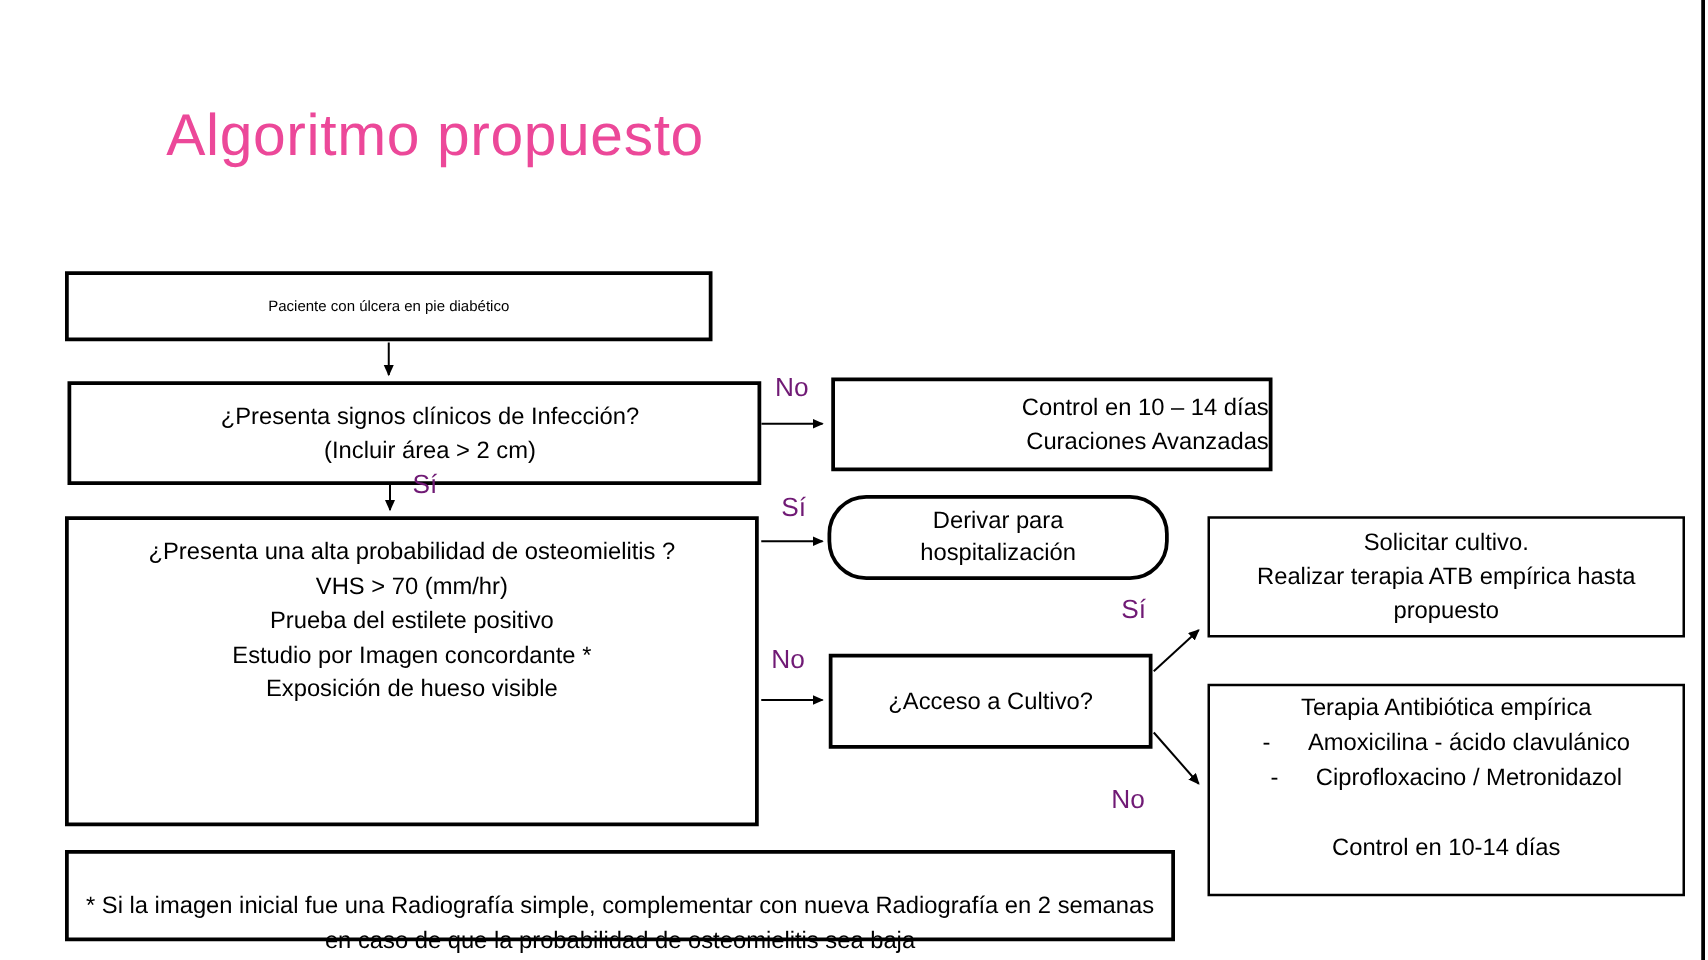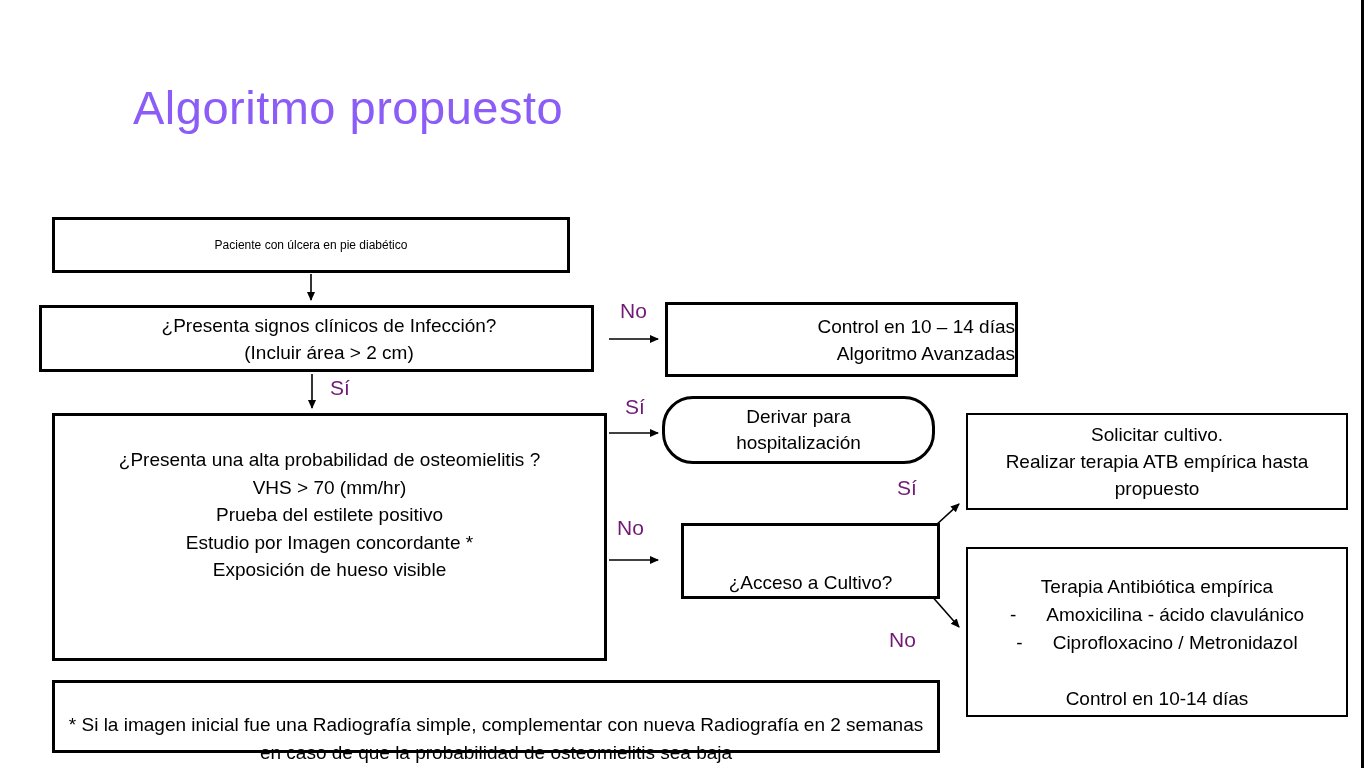--- a/index.html
+++ b/index.html
@@ -16,48 +16,48 @@
     color: #000000;
     overflow: hidden;
   }
   .slide-title {
     position: absolute;
     left: 133px;
     top: 80px;
     font-size: 47px;
     font-weight: 300;
     letter-spacing: 0.5px;
-    color: #8b5cf6;
+    color: #ec4899;
     white-space: nowrap;
   }
   .fbox {
     position: absolute;
     box-sizing: border-box;
     border: 3px solid #000000;
     background: #ffffff;
     display: flex;
     flex-direction: column;
     align-items: center;
     justify-content: center;
     text-align: center;
     font-size: 19px;
     line-height: 27px;
   }
   .fbox.thin { border-width: 2px; }
   .fbox.top-align { justify-content: flex-start; }
 
   .box-patient   { left: 52px;  top: 217px; width: 518px; height: 56px; font-size: 12px; }
-  .box-infection { left: 39px;  top: 305px; width: 555px; height: 67px; padding-left: 25px; }
+  .box-infection { left: 54px;  top: 305px; width: 555px; height: 83px; padding-left: 25px; }
   .box-control   { left: 665px; top: 302px; width: 353px; height: 75px; align-items: flex-end; }
-  .box-osteo     { left: 52px;  top: 413px; width: 555px; height: 248px; padding-top: 30px; line-height: 27.5px; }
+  .box-osteo     { left: 52px;  top: 413px; width: 555px; height: 248px; padding-top: 12px; line-height: 27.5px; }
   .box-osteo .wrapline { max-width: 495px; }
   .box-derivar   { left: 662px; top: 396px; width: 273px; height: 68px; line-height: 26px; border-radius: 31px; }
-  .box-acceso    { left: 681px; top: 523px; width: 259px; height: 76px; justify-content: flex-end; }
+  .box-acceso    { left: 663px; top: 523px; width: 259px; height: 76px; }
   .box-solicitar { left: 966px; top: 413px; width: 382px; height: 97px; }
-  .box-terapia   { left: 966px; top: 547px; width: 382px; height: 170px; padding-top: 24px; line-height: 28px; }
+  .box-terapia   { left: 966px; top: 547px; width: 382px; height: 170px; padding-top: 4px; line-height: 28px; }
   .box-footnote  { left: 52px;  top: 680px; width: 888px; height: 73px; line-height: 28px; }
   .box-footnote .wrapline { max-width: 862px; margin-top: 44px; }
 
   .bullet-line {
     display: flex;
     justify-content: center;
     gap: 30px;
     width: 100%;
   }
   .spacer-line { height: 28px; }
@@ -117,21 +117,21 @@
     <div>Paciente con úlcera en pie diabético</div>
   </div>
 
   <div class="fbox box-infection">
     <div>¿Presenta signos clínicos de Infección?</div>
     <div>(Incluir área &gt; 2 cm)</div>
   </div>
 
   <div class="fbox box-control">
     <div>Control en 10 – 14 días</div>
-    <div>Algoritmo Avanzadas</div>
+    <div>Curaciones Avanzadas</div>
   </div>
 
   <div class="fbox box-osteo top-align">
     <div>¿Presenta una alta probabilidad de osteomielitis ?</div>
     <div>VHS &gt; 70 (mm/hr)</div>
     <div>Prueba del estilete positivo</div>
     <div>Estudio por Imagen concordante *</div>
     <div>Exposición de hueso visible</div>
   </div>
 

